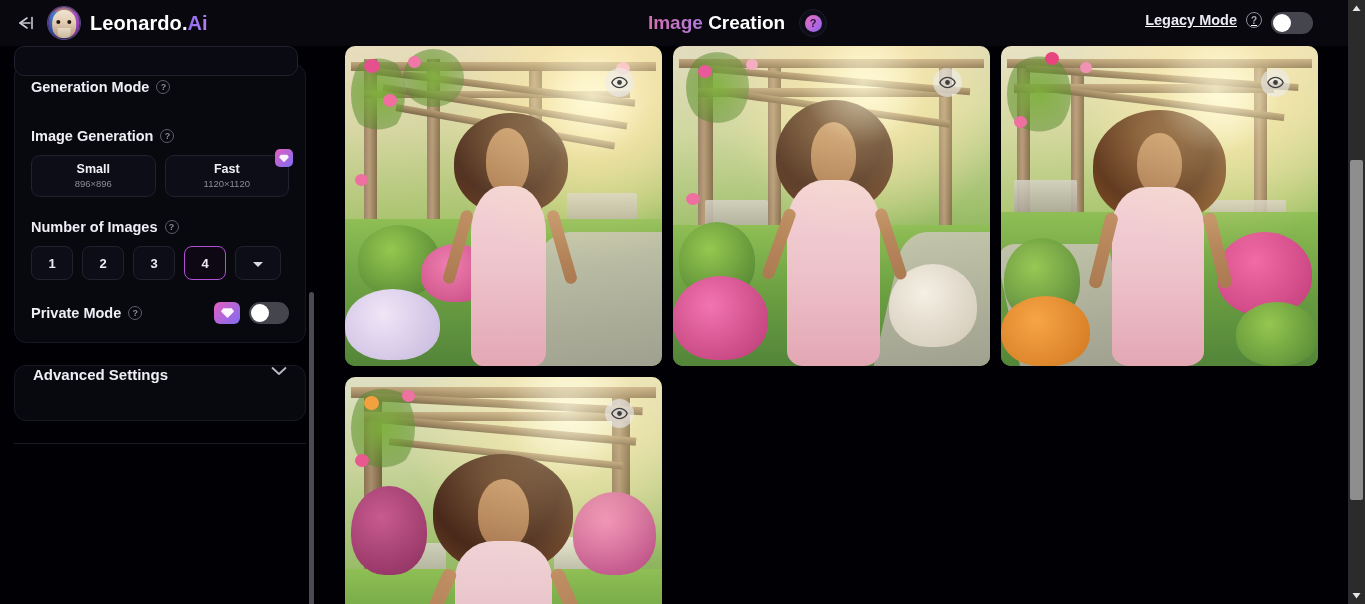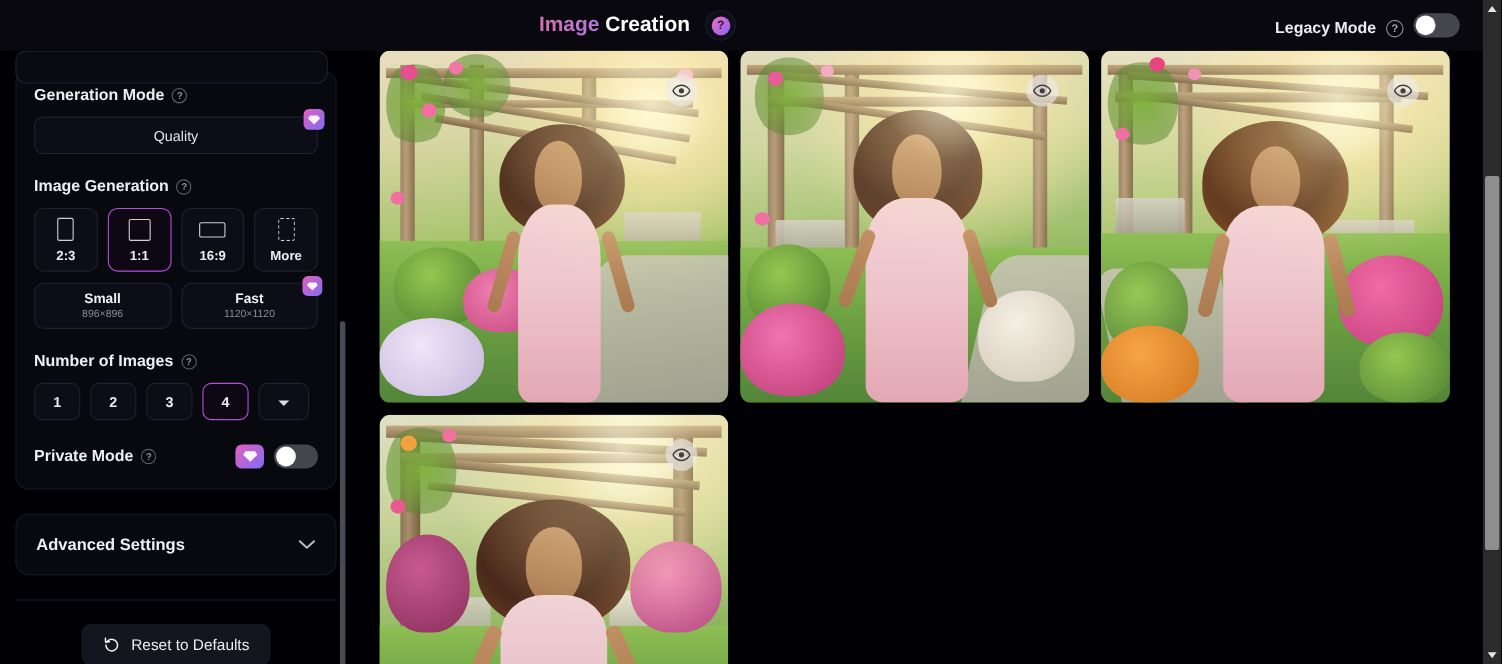--- a/index.html
+++ b/index.html
@@ -146,23 +146,24 @@
     padding: 0 13px;
     border-radius: 12px;
     background: linear-gradient(90deg, #e663b4 0%, #9b6ef2 60%, #7f8cf5 100%);
     font-size: 12.5px; font-weight: bold; color: #fff;
     display: flex; align-items: center;
     cursor: pointer;
     white-space: nowrap;
   }
 
   .topbar-right {
-    display: flex; align-items: flex-end;
+    display: flex; align-items: flex-start;
     gap: 9px;
-    padding-right: 38px;
+    padding-right: 52px;
+    text-decoration: underline;
   }
   .legacy-label { font-size: 14.5px; font-weight: bold; color: #eceaf2; white-space: nowrap; }
   .help-ring {
     width: 16px; height: 16px; border-radius: 50%;
     border: 1.3px solid #8b8b99;
     color: #a9a9b8;
     font-size: 10px; font-weight: bold;
     display: flex; align-items: center; justify-content: center;
     cursor: pointer;
   }
@@ -299,21 +300,21 @@
     display: flex; align-items: center; justify-content: center;
   }
   .toggle.sm { width: 40px; height: 22px; }
 
   .adv-card {
     margin-top: 22px;
     height: 56px;
     border: 1px solid #181825;
     border-radius: 12px;
     background: #08080f;
-    display: flex; align-items: center;
+    display: flex; align-items: flex-start;
     padding: 0 18px;
     cursor: pointer;
   }
   .adv-title { font-size: 15px; font-weight: bold; color: #f0eef5; }
   .adv-caret { margin-left: auto; color: #b9b9c8; display: flex; }
 
   .sep {
     margin: 22px 0 0 0;
     height: 1px; background: #1a1a27;
   }
@@ -471,20 +472,40 @@
     cursor: pointer;
   }
 </style>
 </head>
 <body>
 
 <div class="app">
 
   <div class="topbar">
 
+    <div class="topbar-left">
+      <div class="collapse-btn">
+        <svg width="20" height="16" viewBox="0 0 20 16">
+          <path d="M12 3 L5 8 L12 13" fill="none" stroke="#c9c9d4" stroke-width="1.6" stroke-linecap="round" stroke-linejoin="round"></path>
+          <line x1="5" y1="8" x2="15" y2="8" stroke="#c9c9d4" stroke-width="1.6" stroke-linecap="round"></line>
+          <line x1="17" y1="2.5" x2="17" y2="13.5" stroke="#c9c9d4" stroke-width="1.6" stroke-linecap="round"></line>
+        </svg>
+      </div>
+      <div class="avatar">
+        <div class="face-l"></div>
+        <div class="face-r"></div>
+        <div class="face-hair"></div>
+        <div class="eyes">
+            <i></i>
+            <i></i>
+          </div>
+        <div class="beard"></div>
+      </div>
+      <div class="brand"><span>Leonardo.</span><span class="ai">Ai</span></div>
+    </div>
 
     <div class="topbar-center">
       <div class="page-title"><span class="grad">Image</span>
         <span>Creation</span></div>
 
       <div class="help-round">
         <span class="dot">?</span>
       </div>
 
     </div>
@@ -503,59 +524,25 @@
 
       <div class="clipped-top"></div>
 
       <div class="settings-card">
 
         <div class="field-label">
           <span>Generation Mode</span>
           <span class="help-ring sm">?</span>
         </div>
         <div class="row2">
-          <div class="seg">
-            <span>Quality</span>
-            <span class="gem-badge">
-              <svg width="11" height="10" viewBox="0 0 12 11">
-                  <path d="M2 1h8l2 3-6 6-6-6z" fill="#fff" opacity=".92"></path>
-                </svg>
-            </span>
-          </div>
         </div>
 
         <div class="field-label" style="margin-top:22px">
           <span>Image Generation</span>
           <span class="help-ring sm">?</span>
-        </div>
-        <div class="dims-row">
-          <div class="dim-tile">
-            <span class="glyph-wrap">
-                <span class="shape shape-23"></span>
-              </span>
-            <span class="label">2:3</span>
-          </div>
-          <div class="dim-tile active">
-            <span class="glyph-wrap">
-                <span class="shape shape-11"></span>
-              </span>
-            <span class="label">1:1</span>
-          </div>
-          <div class="dim-tile">
-            <span class="glyph-wrap">
-                <span class="shape shape-169"></span>
-              </span>
-            <span class="label">16:9</span>
-          </div>
-          <div class="dim-tile">
-            <span class="glyph-wrap">
-                <span class="shape shape-more"></span>
-              </span>
-            <span class="label">More</span>
-          </div>
         </div>
 
         <div class="sizes-row">
           <div class="size-tile">
             <span class="t">Small</span>
             <span class="s">896×896</span>
           </div>
           <div class="size-tile">
             <span class="t">Fast</span>
             <span class="s">1120×1120</span>
@@ -607,31 +594,20 @@
         <span class="adv-title">Advanced Settings</span>
         <span class="adv-caret">
           <svg width="16" height="10" viewBox="0 0 16 10">
               <path d="M1.5 2 L8 8 L14.5 2" fill="none" stroke="#b9b9c8" stroke-width="1.8" stroke-linecap="round" stroke-linejoin="round"></path>
             </svg>
         </span>
       </div>
 
       <div class="sep"></div>
 
-      <div class="reset-wrap">
-        <div class="reset-btn">
-          <span>
-            <svg width="17" height="17" viewBox="0 0 18 18">
-              <path d="M3.5 9a5.6 5.6 0 1 0 1.8-4.1" fill="none" stroke="#ededf3" stroke-width="1.5" stroke-linecap="round"></path>
-              <path d="M3 2.4 L3.2 6.1 L6.9 5.6" fill="none" stroke="#ededf3" stroke-width="1.5" stroke-linecap="round" stroke-linejoin="round"></path>
-            </svg>
-          </span>
-          <span>Reset to Defaults</span>
-        </div>
-      </div>
     </div>
 
     <div class="sb-track">
       <div class="sb-thumb"></div>
     </div>
   </div>
   <div class="sidebar-divider"></div>
 
   <div class="canvas">
     <div class="grid">

